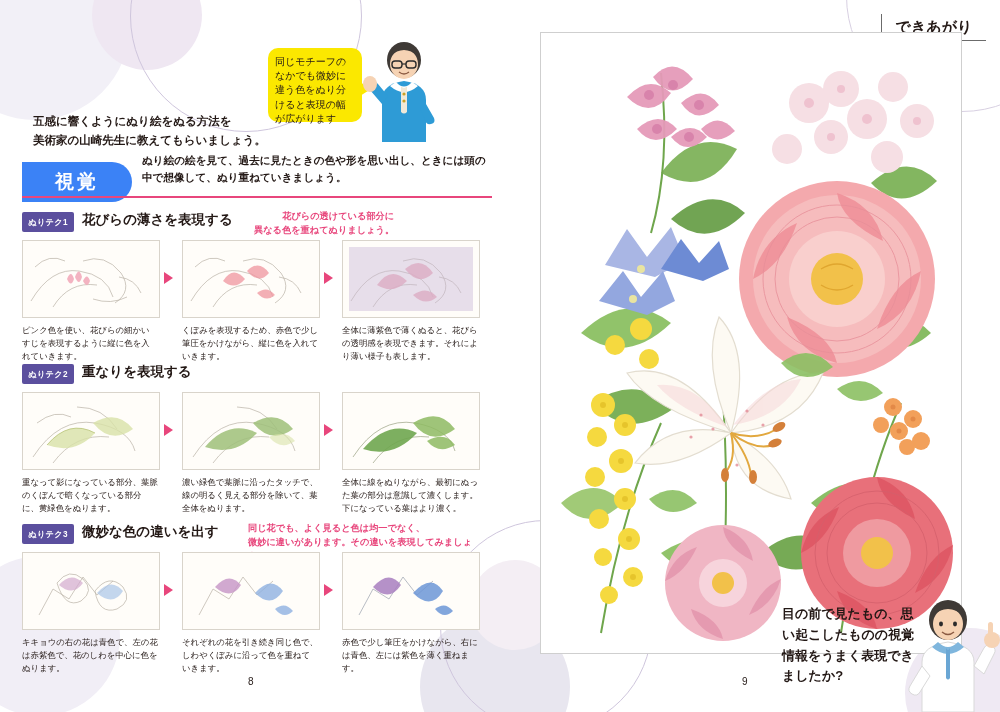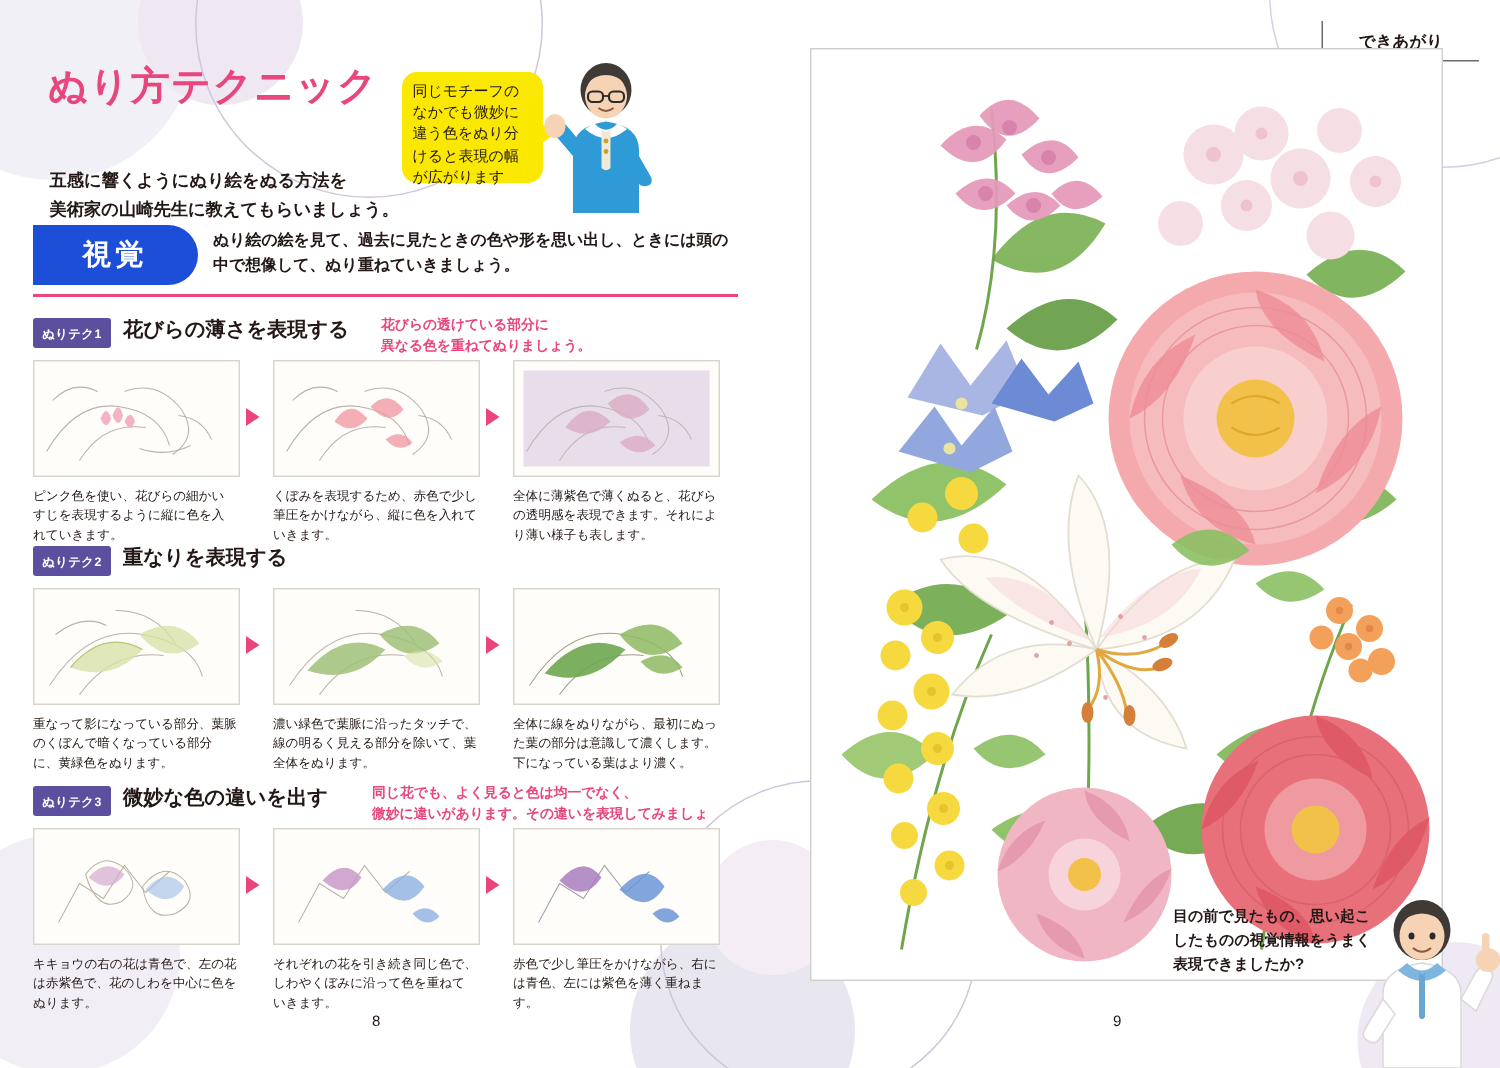--- a/index.html
+++ b/index.html
@@ -48,21 +48,21 @@
     border-left:11px solid #fbe800;
   }
   .balloon p{
     margin:0;padding:7px 6px 0 7px;font-size:10px;line-height:1.42;color:#231815;font-weight:normal;
   }
   .teacher{position:absolute;left:358px;top:38px;width:92px;height:104px;}
 
   
   .sec{position:absolute;left:22px;top:150px;width:470px;height:48px;}
   .sec-pill{
-    position:absolute;left:0;top:0;width:110px;height:40px;background:#1d4ed8;
+    position:absolute;left:0;top:12px;width:110px;height:40px;background:#3b82f6;
     border-radius:0 22px 22px 0;color:#fff;
     display:flex;align-items:center;justify-content:center;
     font-size:19px;font-weight:bold;letter-spacing:3px;
   }
   .sec-text{
     position:absolute;left:120px;top:2px;width:348px;font-size:10.6px;line-height:1.62;font-weight:bold;
   }
   .sec-rule{position:absolute;left:0;top:46px;width:470px;height:1.5px;background:#e8467c;}
 
   
@@ -110,31 +110,31 @@
 
   .pagenum{position:absolute;font-size:10px;color:#231815;}
   .pl{left:248px;top:676px;}
 
   
   .right{position:absolute;left:500px;top:0;width:500px;height:712px;}
   .dekiagari{
     position:absolute;right:14px;top:14px;width:104px;height:26px;
     border-left:1px solid #6b6b6b;border-bottom:1px solid #6b6b6b;
     display:flex;align-items:center;justify-content:center;
-    font-size:11px;font-weight:bold;color:#231815;
+    font-size:15px;font-weight:bold;color:#231815;
   }
   .artframe{
     position:absolute;left:40px;top:32px;width:420px;height:620px;
     background:#ffffff;border:1px solid #cfcfcf;overflow:hidden;
   }
   .art{position:absolute;inset:0;}
 
   .closing{
     position:absolute;left:282px;top:604px;width:134px;
-    font-size:10px;line-height:1.6;color:#231815;font-weight:bold;
+    font-size:13px;line-height:1.6;color:#231815;font-weight:bold;
   }
   .doctor{position:absolute;left:396px;top:592px;width:104px;height:120px;}
 </style>
 </head>
 <body>
 
 <div class="page">
 
   <div class="deco d1"></div>
   <div class="deco d2"></div>
@@ -142,21 +142,20 @@
   <div class="deco d4"></div>
   <div class="deco d5"></div>
   <div class="deco d6"></div>
   <div class="ring r1"></div>
   <div class="ring r2"></div>
   <div class="ring r3"></div>
 
   <div class="left">
 
     <div class="title">
-      <div class="l">ぬり方テクニック</div>
     </div>
 
     <div class="subtitle" style="white-space:pre-line;">五感に響くようにぬり絵をぬる方法を
 美術家の山崎先生に教えてもらいましょう。</div>
 
     <div class="balloon">
       <p>同じモチーフのなかでも微妙に違う色をぬり分けると表現の幅が広がります</p>
     </div>
 
     <svg class="teacher" viewBox="0 0 92 104">
@@ -180,21 +179,21 @@
     <div class="sec">
       <div class="sec-pill">視覚</div>
       <div class="sec-text">ぬり絵の絵を見て、過去に見たときの色や形を思い出し、ときには頭の中で想像して、ぬり重ねていきましょう。</div>
       <div class="sec-rule"></div>
     </div>
 
     <div class="tech t1">
       <div class="tech-head">
         <div class="tag">ぬりテク1</div>
         <div class="tech-title">花びらの薄さを表現する</div>
-        <div class="tech-note n1" style="white-space:pre-line;">花びらの透けている部分に
+        <div class="tech-note n1" style="white-space:pre-line;text-align:right;">花びらの透けている部分に
 異なる色を重ねてぬりましょう。</div>
       </div>
       <div class="row">
         <div class="thumb a">
           <svg viewBox="0 0 136 76" width="136" height="76">
             <rect width="136" height="76" fill="#fffdf9"></rect>
             <g stroke="#b9b2a6" fill="none" stroke-width="0.7">
               <path d="M8 60 q20 -34 48 -30 q28 4 34 26"></path>
               <path d="M30 66 q16 -26 44 -22"></path>
               <path d="M60 20 q22 -8 38 12 q12 18 -6 30"></path>

